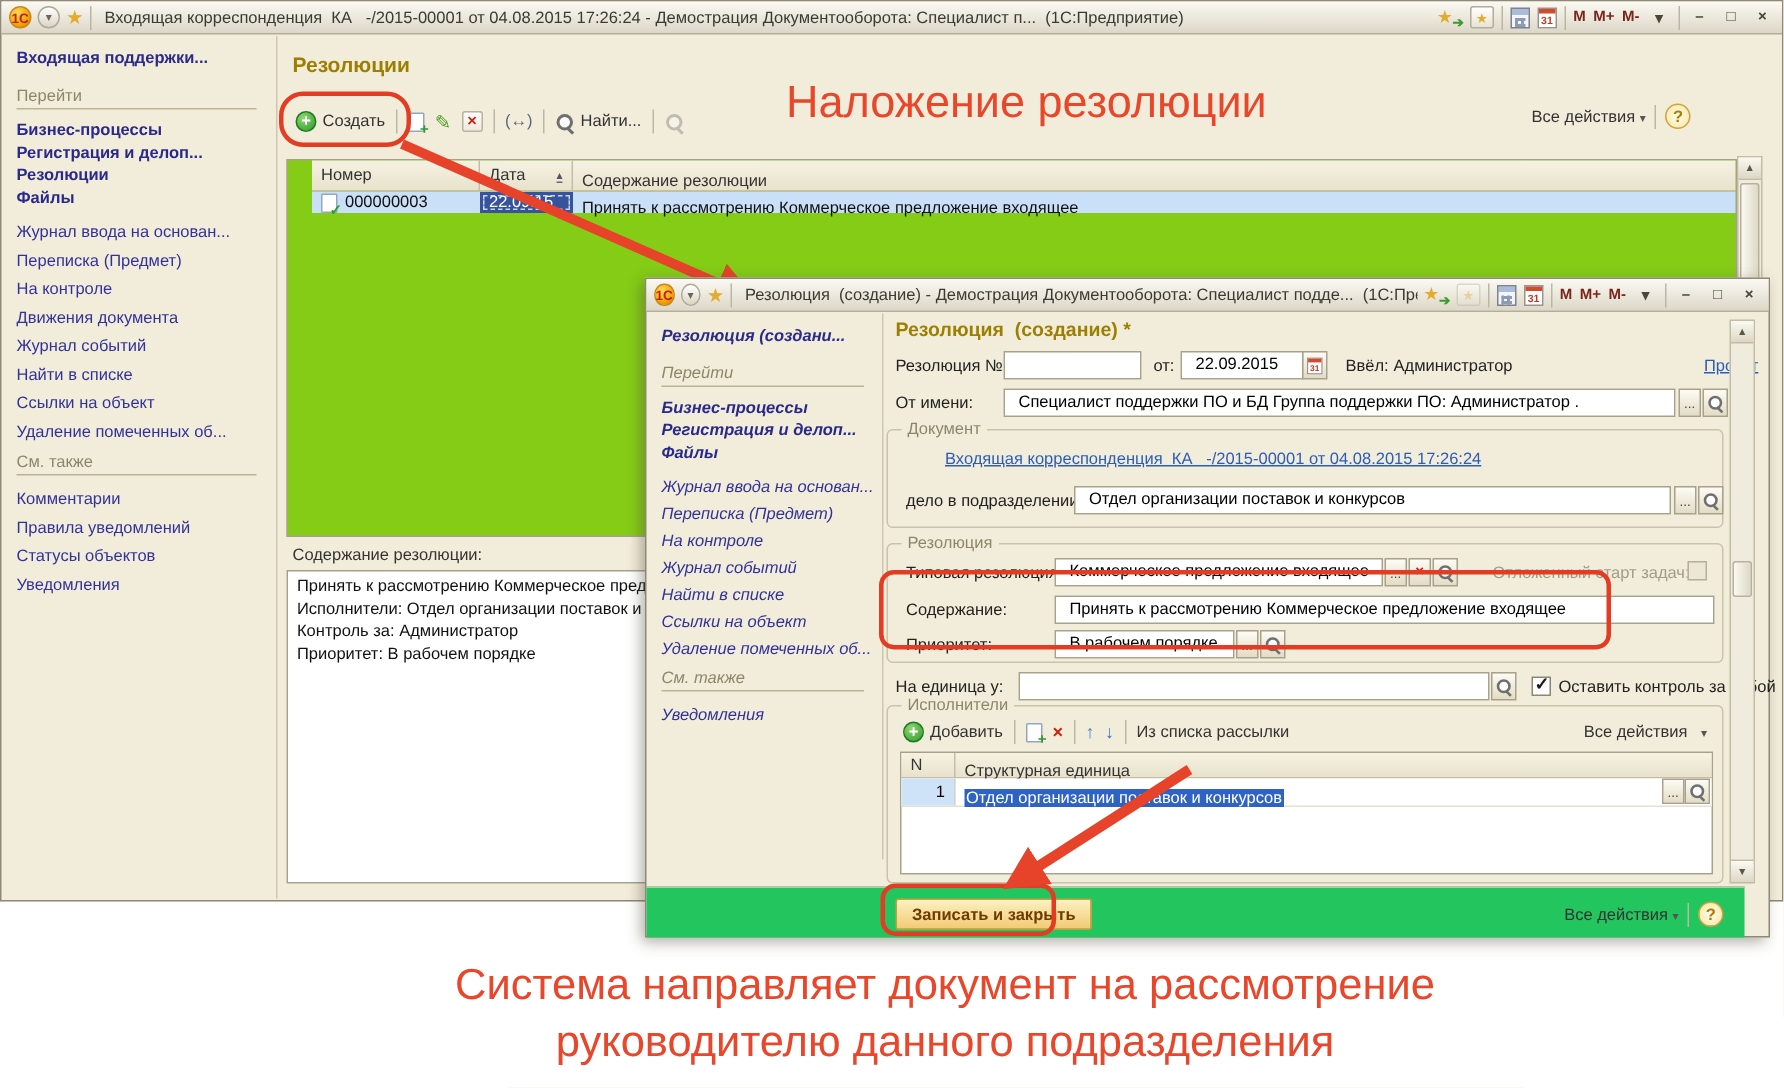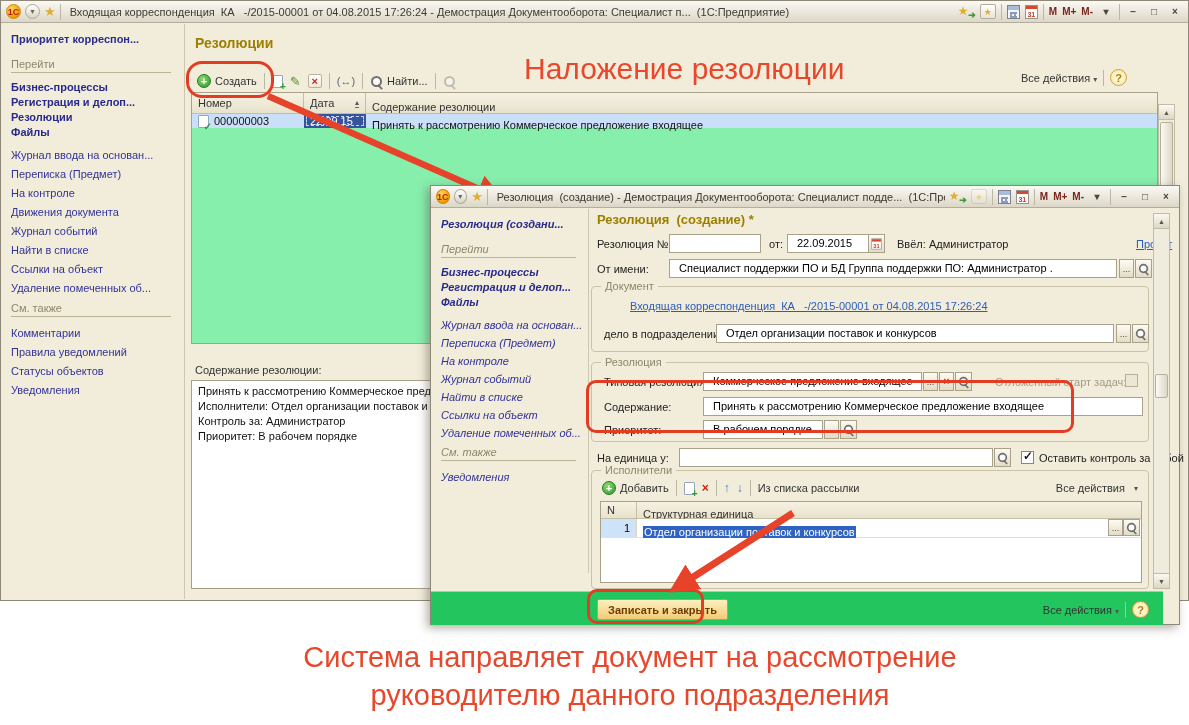--- a/index.html
+++ b/index.html
@@ -52,21 +52,21 @@
   .ic-xbox { width:14px; height:14px; border:1px solid #b9b2a0; background:linear-gradient(#fff,#eee8d8); color:#cf1f10; font-weight:bold; font-size:11px; line-height:12px; text-align:center; border-radius:2px; }
   .ic-swap { color:#5a6878; font-size:11px; }
   .mag { position:relative; width:13px; height:13px; display:inline-block; }
   .mag::before { content:""; position:absolute; left:1px; top:1px; width:7px; height:7px; border:2px solid #6f6f6f; border-radius:50%; background:#fcfcfc; }
   .mag::after { content:""; position:absolute; right:0px; bottom:0px; width:6px; height:2px; background:#6f6f6f; transform:rotate(45deg); }
   .dim { opacity:.38; }
   .allact { display:flex; align-items:center; gap:6px; font-size:11px; color:#333; }
   .caret::after { content:"▾"; font-size:8px; color:#555; margin-left:3px; }
   .help-btn { width:17px; height:17px; border-radius:50%; background:radial-gradient(#fffce9,#f6e5a4); border:1px solid #cda33a; color:#a87f00; font-weight:bold; font-size:11px; display:flex; align-items:center; justify-content:center; }
 
-  .list { position:absolute; left:190px; top:91px; width:967px; height:252px; background:#86efac; border:1px solid #a7a18a; font-size:11px; }
+  .list { position:absolute; left:190px; top:105px; width:967px; height:252px; background:#84cc16; border:1px solid #a7a18a; font-size:11px;padding-left:16px; }
   .list-head { display:flex; height:21px; background:linear-gradient(#f6f2e2,#e8e2cc); border-bottom:1px solid #c4bea6; color:#333; }
   .lh-cell { padding:0 6px; border-right:1px solid #c4bea6; display:flex; align-items:center; }
   .lh-cell.sortable { justify-content:space-between; }
   .sort-ic { font-size:8px; color:#556; border-bottom:1px solid #667; line-height:8px; }
   .c-num { width:112px; flex:0 0 auto; }
   .c-date { width:62px; flex:0 0 auto; }
   .c-text { flex:1 1 auto; border-right:none !important;margin-top:8px; }
   .list-row { display:flex; height:14px; background:#c9e0f8; align-items:center; color:#111; }
   .lr-cell { padding:0 6px; height:100%; display:flex; align-items:center; }
   .cell-sel { background:#35549b; color:#fff; outline:1px dashed #c9d4ee; outline-offset:-3px; }
@@ -136,21 +136,21 @@
         <span class="mem">M-</span>
         <span class="winbtn">▾</span>
         <span class="vsep"></span>
         <span class="winbtn">–</span>
         <span class="winbtn">□</span>
         <span class="winbtn">×</span>
       </div>
     </div>
 
     <aside class="sidebar">
-      <div class="side-root">Приоритет корреспон...</div>
+      <div class="side-root">Входящая поддержки...</div>
       <div class="side-header">Перейти</div>
       <div class="side-link b">Бизнес-процессы</div>
       <div class="side-link b">Регистрация и делоп...</div>
       <div class="side-link b">Резолюции</div>
       <div class="side-link b">Файлы</div>
       <div class="side-gap"></div>
       <div class="side-link n">Журнал ввода на основан...</div>
       <div class="side-link n">Переписка (Предмет)</div>
       <div class="side-link n">На контроле</div>
       <div class="side-link n">Движения документа</div>

